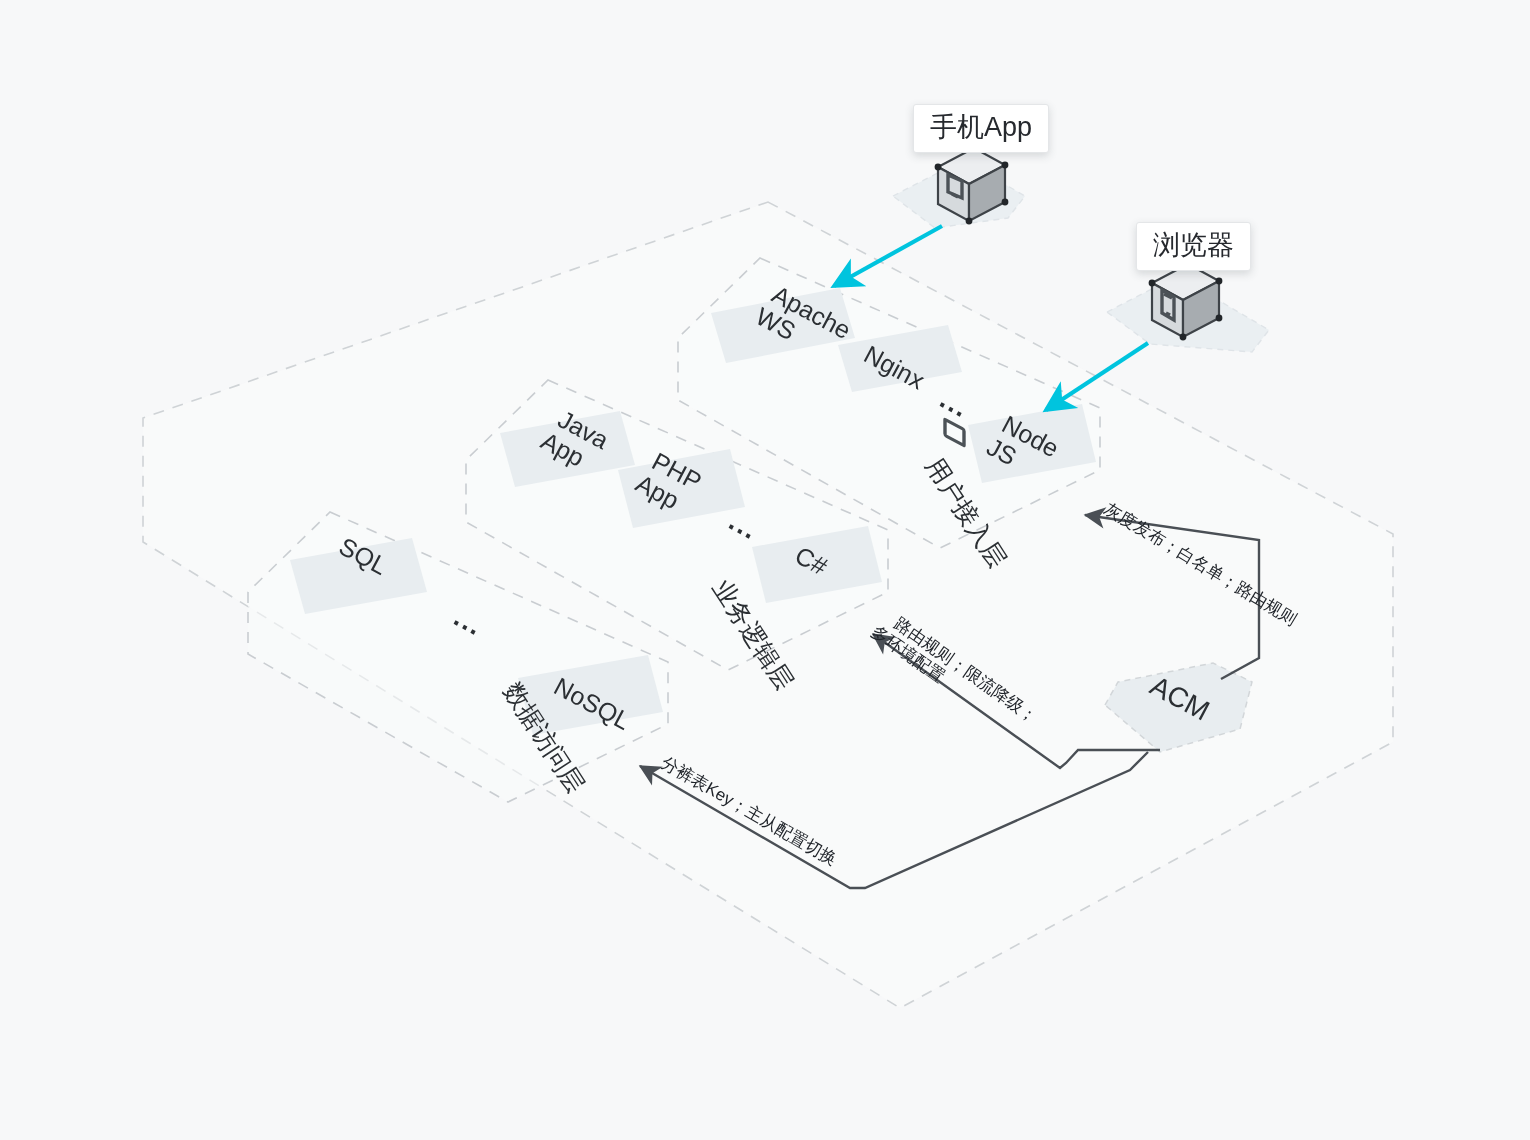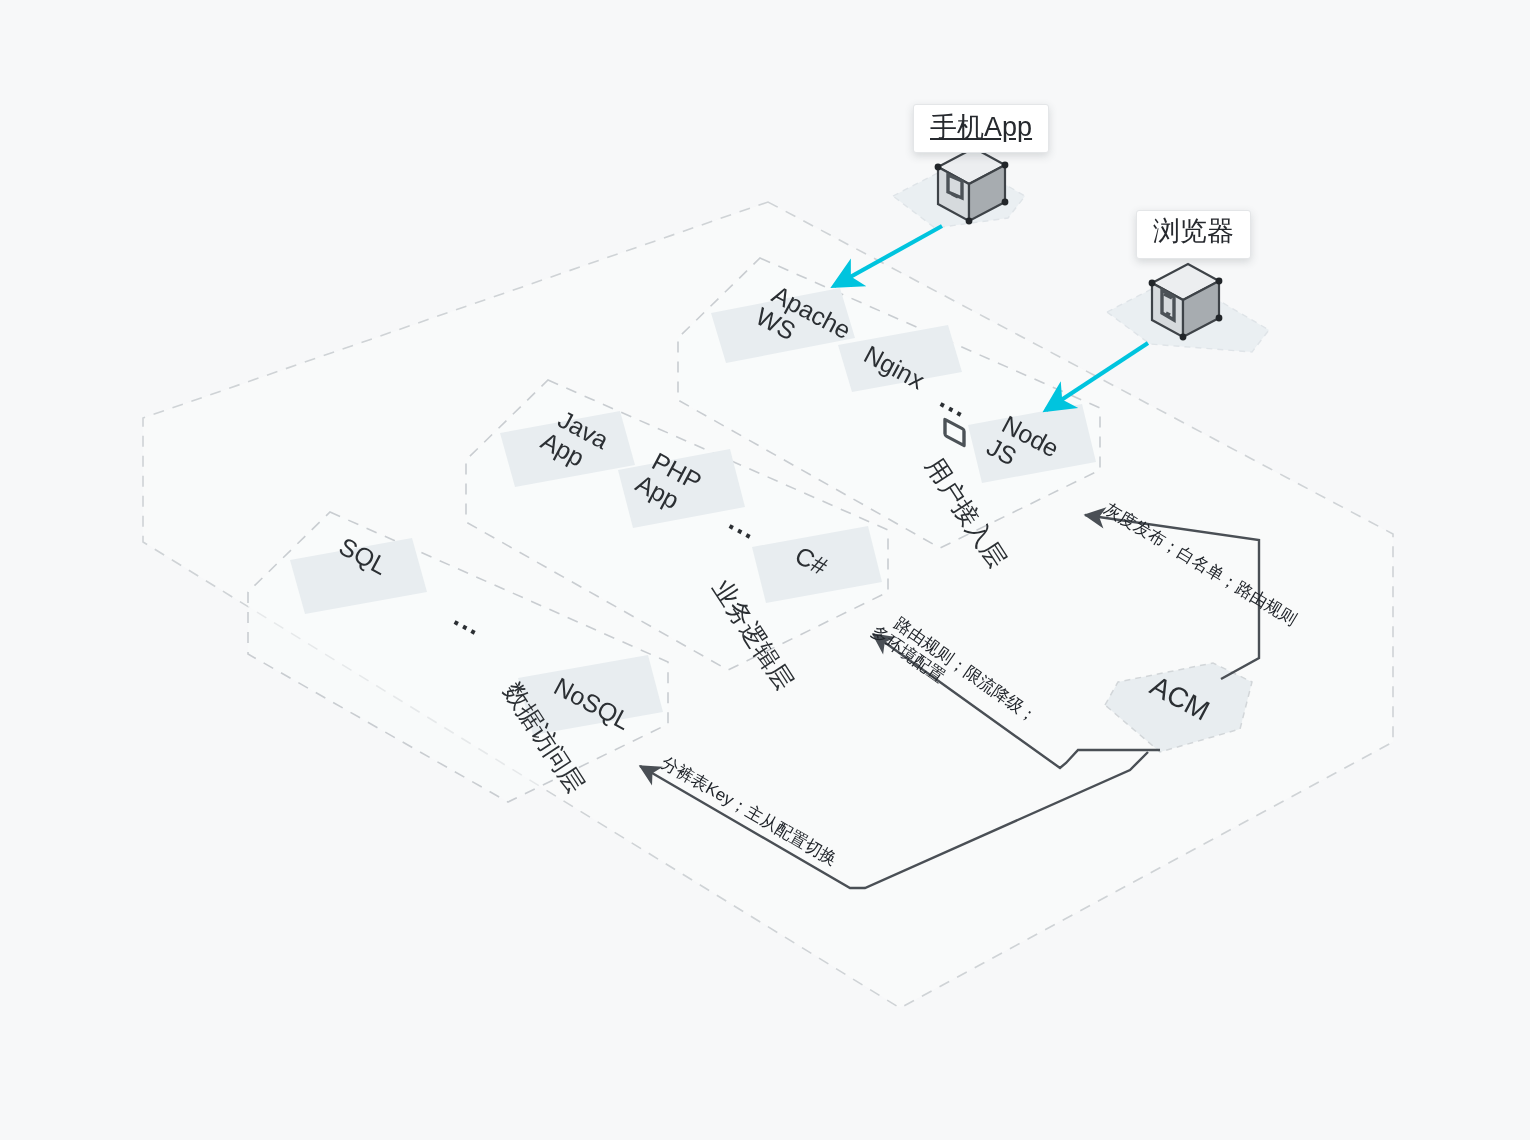--- a/index.html
+++ b/index.html
@@ -271,21 +271,21 @@
     </g>
 
     <g>
       <path class="conn-line" d="M 1148,752 L 1130,770 L 865,888 L 850,888 L 640,766" marker-end="url(#arrow-gray)"></path>
       <text class="conn-label" transform="translate(660,766) rotate(30)">
         <tspan x="0" y="0">分裤表Key；主从配置切换</tspan>
       </text>
     </g>
   </svg>
 
-  <div class="tip-box" style="left:913px; top:104px;text-decoration:underline;">
+  <div class="tip-box" style="left:913px; top:104px;">
     <span>手机App</span>
   </div>
 
-  <div class="tip-box" style="left:1136px; top:210px;font-family:Liberation Mono, monospace;">
+  <div class="tip-box" style="left:1136px; top:222px;">
     <span>浏览器</span>
   </div>
 
 </div>
 
 </body></html>

